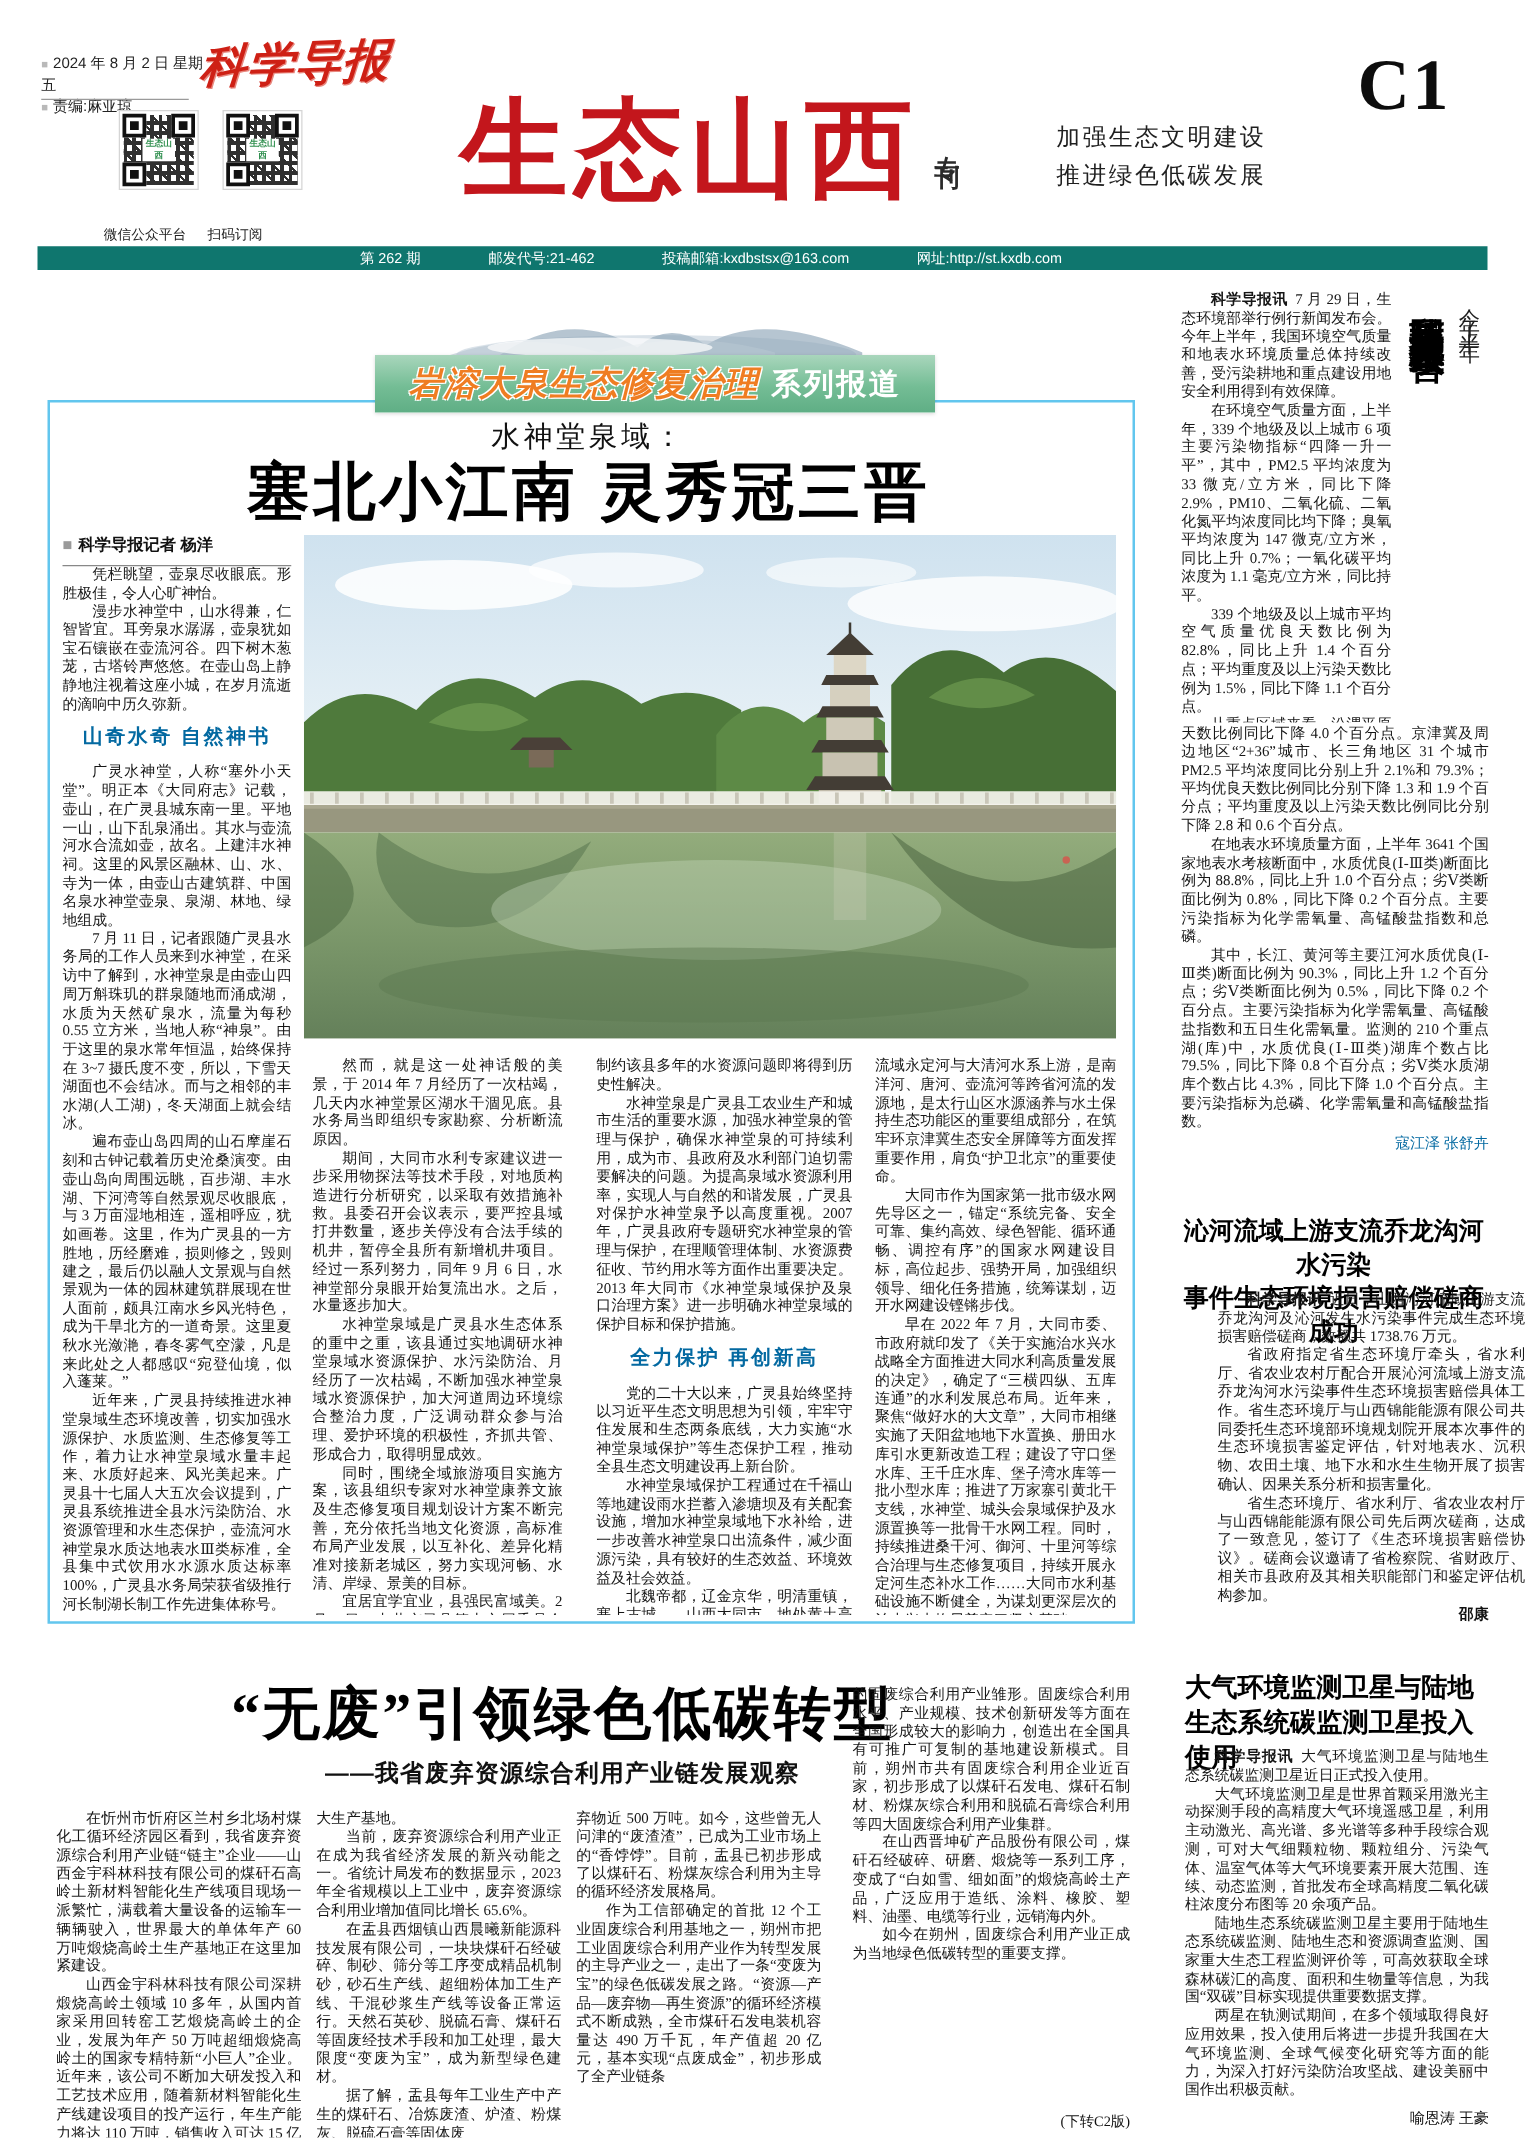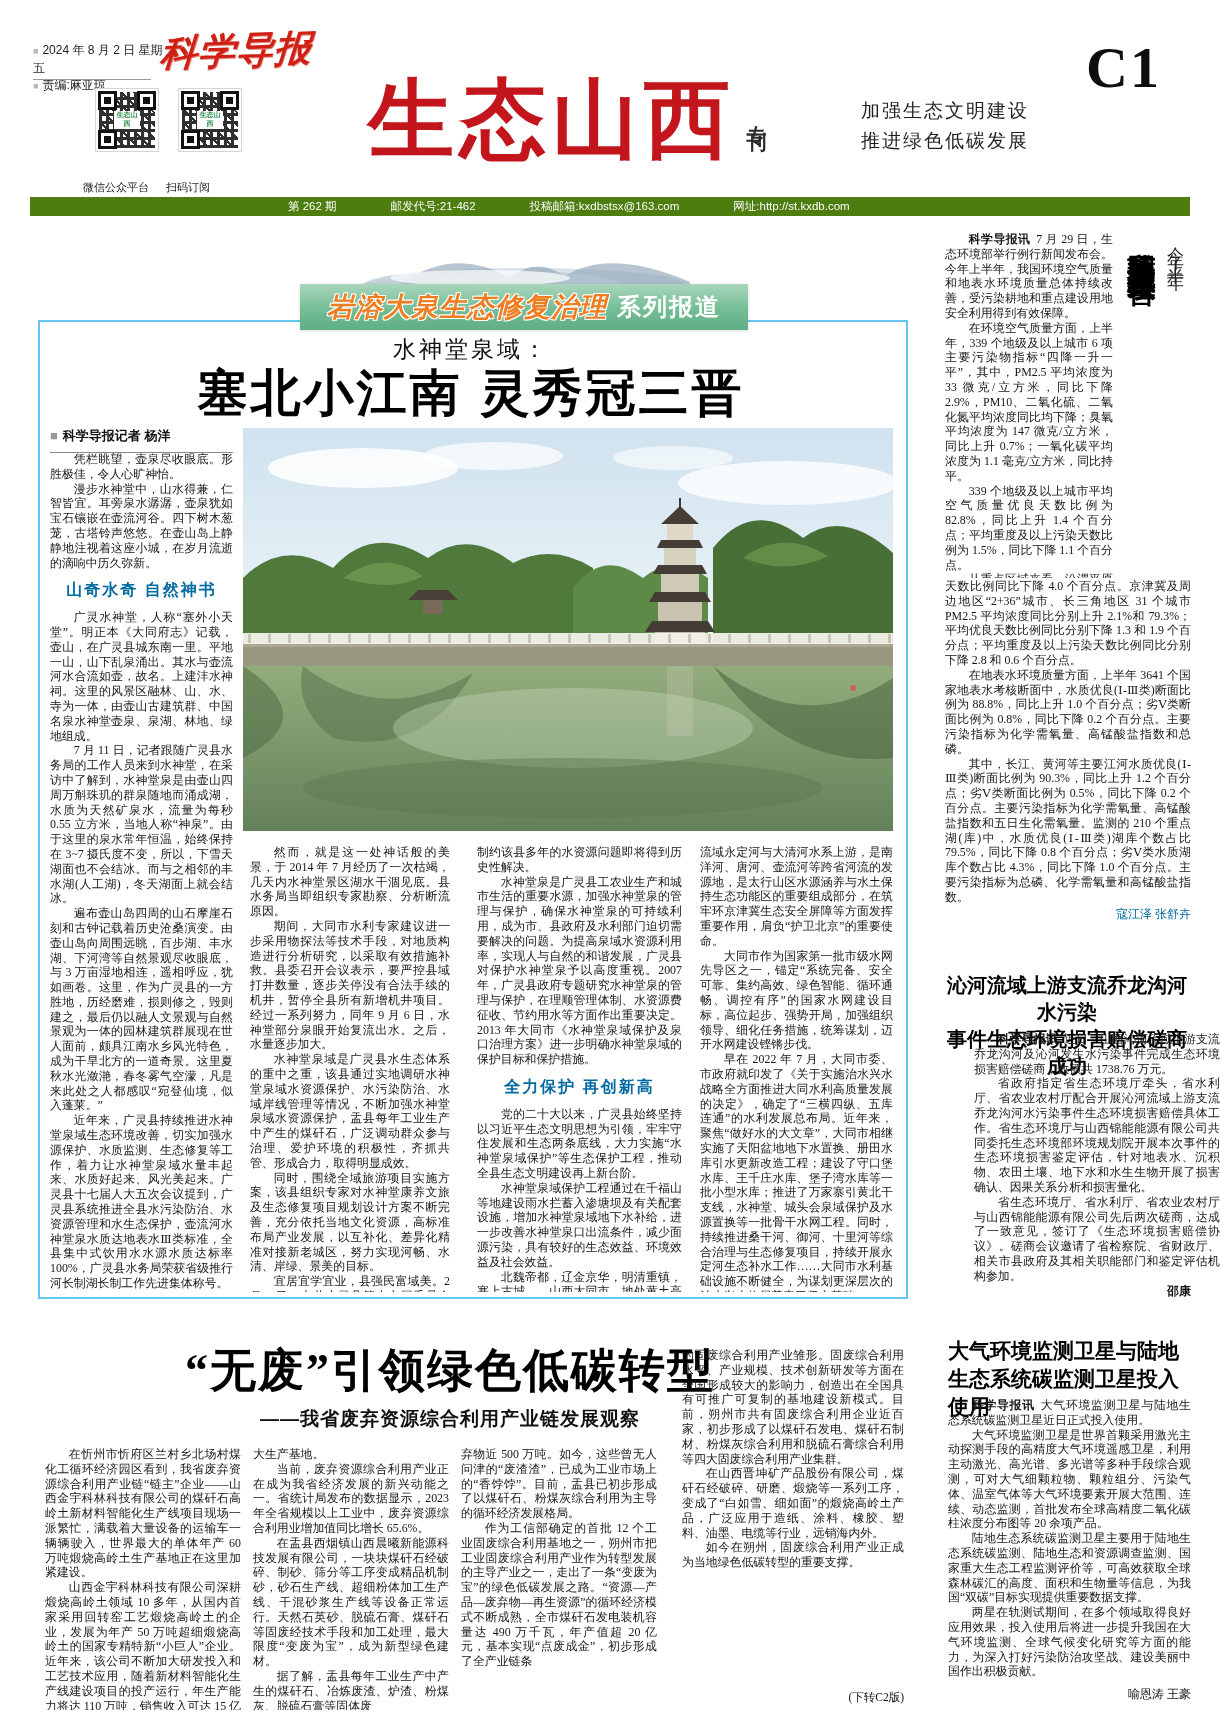--- a/index.html
+++ b/index.html
@@ -23,25 +23,25 @@
   .qr .fnd{position:absolute;width:13px;height:13px;border:3px solid #111;background:#fff;}
   .qr .fnd:after{content:"";position:absolute;left:3px;top:3px;width:7px;height:7px;background:#111;}
   .qr .chip{position:absolute;left:18px;top:22px;width:26px;height:18px;background:#fff;
             color:#2f8f4e;font-size:7px;line-height:9px;text-align:center;font-weight:700;}
   .qr-label{width:86px;text-align:left;font-size:11px;color:#222;
             font-family:"Liberation Sans","DejaVu Sans",sans-serif;}
   .page-title{left:368px;top:70px;width:372px;font-size:86px;line-height:100px;font-weight:900;
               color:#c3161c;letter-spacing:6px;font-family:"Liberation Serif","DejaVu Serif",serif;}
   .supplement{left:744px;top:108px;height:70px;writing-mode:vertical-rl;text-orientation:upright;
               font-size:20px;letter-spacing:8px;color:#2a2a2a;font-weight:600;}
-  .slogan{left:845px;top:96px;width:200px;font-size:19px;line-height:30px;letter-spacing:2px;color:#1f1f1f;text-align:center;}
+  .slogan{left:845px;top:96px;width:200px;font-size:19px;line-height:30px;letter-spacing:2px;color:#1f1f1f;}
   .edition{left:1086px;top:34px;font-size:58px;font-weight:900;letter-spacing:2px;color:#0d0d0d;
            font-family:"Liberation Serif","DejaVu Serif",serif;}
   
-  .infobar{left:30px;top:197px;width:1160px;height:19px;background:#4d7c0f;color:#ffffff;
+  .infobar{left:30px;top:197px;width:1160px;height:19px;background:#0f766e;color:#ffffff;
            font-size:11.5px;display:flex;align-items:center;padding-left:258px;box-sizing:border-box;
            gap:54px;font-family:"Liberation Sans","DejaVu Sans",sans-serif;white-space:nowrap;}
   
   .main-box{left:38px;top:320px;width:866px;height:975px;border:2px solid #62c6ee;background:#fff;}
   .banner{left:300px;top:238px;width:448px;height:94px;z-index:3;}
   .banner .art{position:absolute;left:60px;top:0;width:330px;height:46px;}
   .banner .strip{position:absolute;left:0;top:46px;width:448px;height:46px;
                  background:linear-gradient(180deg,#a9d6bc 0%,#74bd95 55%,#5fae85 100%);
                  display:flex;align-items:center;justify-content:center;gap:10px;
                  box-shadow:0 1px 3px rgba(0,0,0,.15);}
@@ -261,21 +261,21 @@
       <p class="para">漫步水神堂中，山水得兼，仁智皆宜。耳旁泉水潺潺，壶泉犹如宝石镶嵌在壶流河谷。四下树木葱茏，古塔铃声悠悠。在壶山岛上静静地注视着这座小城，在岁月流逝的滴响中历久弥新。</p>
       <div class="sub-head">山奇水奇 自然神书</div>
       <p class="para">广灵水神堂，人称“塞外小天堂”。明正本《大同府志》记载，壶山，在广灵县城东南一里。平地一山，山下乱泉涌出。其水与壶流河水合流如壶，故名。上建沣水神祠。这里的风景区融林、山、水、寺为一体，由壶山古建筑群、中国名泉水神堂壶泉、泉湖、林地、绿地组成。</p>
       <p class="para">7 月 11 日，记者跟随广灵县水务局的工作人员来到水神堂，在采访中了解到，水神堂泉是由壶山四周万斛珠玑的群泉随地而涌成湖，水质为天然矿泉水，流量为每秒 0.55 立方米，当地人称“神泉”。由于这里的泉水常年恒温，始终保持在 3~7 摄氏度不变，所以，下雪天湖面也不会结冰。而与之相邻的丰水湖(人工湖)，冬天湖面上就会结冰。</p>
       <p class="para">遍布壶山岛四周的山石摩崖石刻和古钟记载着历史沧桑演变。由壶山岛向周围远眺，百步湖、丰水湖、下河湾等自然景观尽收眼底，与 3 万亩湿地相连，遥相呼应，犹如画卷。这里，作为广灵县的一方胜地，历经磨难，损则修之，毁则建之，最后仍以融人文景观与自然景观为一体的园林建筑群展现在世人面前，颇具江南水乡风光特色，成为干旱北方的一道奇景。这里夏秋水光潋滟，春冬雾气空濛，凡是来此处之人都感叹“宛登仙境，似入蓬莱。”</p>
       <p class="para">近年来，广灵县持续推进水神堂泉域生态环境改善，切实加强水源保护、水质监测、生态修复等工作，着力让水神堂泉域水量丰起来、水质好起来、风光美起来。广灵县十七届人大五次会议提到，广灵县系统推进全县水污染防治、水资源管理和水生态保护，壶流河水神堂泉水质达地表水Ⅲ类标准，全县集中式饮用水水源水质达标率 100%，广灵县水务局荣获省级推行河长制湖长制工作先进集体称号。</p>
     </div>
   <div class="abs ncol col2">
       <p class="para">然而，就是这一处神话般的美景，于 2014 年 7 月经历了一次枯竭，几天内水神堂景区湖水干涸见底。县水务局当即组织专家勘察、分析断流原因。</p>
       <p class="para">期间，大同市水利专家建议进一步采用物探法等技术手段，对地质构造进行分析研究，以采取有效措施补救。县委召开会议表示，要严控县域打井数量，逐步关停没有合法手续的机井，暂停全县所有新增机井项目。经过一系列努力，同年 9 月 6 日，水神堂部分泉眼开始复流出水。之后，水量逐步加大。</p>
-      <p class="para">水神堂泉域是广灵县水生态体系的重中之重，该县通过实地调研水神堂泉域水资源保护、水污染防治、水域岸线管理等情况，不断加强水神堂泉域水资源保护，盂县每年工业生产中产生的煤矸石，广泛调动群众参与治理、爱护环境的积极性，齐抓共管、形成合力，取得明显成效。</p>
+      <p class="para">水神堂泉域是广灵县水生态体系的重中之重，该县通过实地调研水神堂泉域水资源保护、水污染防治、月经历了一次枯竭，不断加强水神堂泉域水资源保护，加大河道周边环境综合整治力度，广泛调动群众参与治理、爱护环境的积极性，齐抓共管、形成合力，取得明显成效。</p>
       <p class="para">同时，围绕全域旅游项目实施方案，该县组织专家对水神堂康养文旅及生态修复项目规划设计方案不断完善，充分依托当地文化资源，高标准布局产业发展，以互补化、差异化精准对接新老城区，努力实现河畅、水清、岸绿、景美的目标。</p>
       <p class="para">宜居宜学宜业，县强民富域美。2 月 1 日，中共广灵县第十六届委员会第五次全体会议暨县委经济工作会议召开，县委书记董雄伟在会上表示，广灵县成功争取水神堂—城头会泉水源置换工程开工建设，</p>
     </div>
   <div class="abs ncol col3">
       <p class="para runover">制约该县多年的水资源问题即将得到历史性解决。</p>
       <p class="para">水神堂泉是广灵县工农业生产和城市生活的重要水源，加强水神堂泉的管理与保护，确保水神堂泉的可持续利用，成为市、县政府及水利部门迫切需要解决的问题。为提高泉域水资源利用率，实现人与自然的和谐发展，广灵县对保护水神堂泉予以高度重视。2007 年，广灵县政府专题研究水神堂泉的管理与保护，在理顺管理体制、水资源费征收、节约用水等方面作出重要决定。2013 年大同市《水神堂泉域保护及泉口治理方案》进一步明确水神堂泉域的保护目标和保护措施。</p>
       <div class="sub-head">全力保护 再创新高</div>
       <p class="para">党的二十大以来，广灵县始终坚持以习近平生态文明思想为引领，牢牢守住发展和生态两条底线，大力实施“水神堂泉域保护”等生态保护工程，推动全县生态文明建设再上新台阶。</p>
       <p class="para">水神堂泉域保护工程通过在千福山等地建设雨水拦蓄入渗塘坝及有关配套设施，增加水神堂泉域地下水补给，进一步改善水神堂泉口出流条件，减少面源污染，具有较好的生态效益、环境效益及社会效益。</p>
       <p class="para">北魏帝都，辽金京华，明清重镇，塞上古城——山西大同市，地处黄土高原、内蒙古高原与华北山地的过渡地带，位于海河</p>

